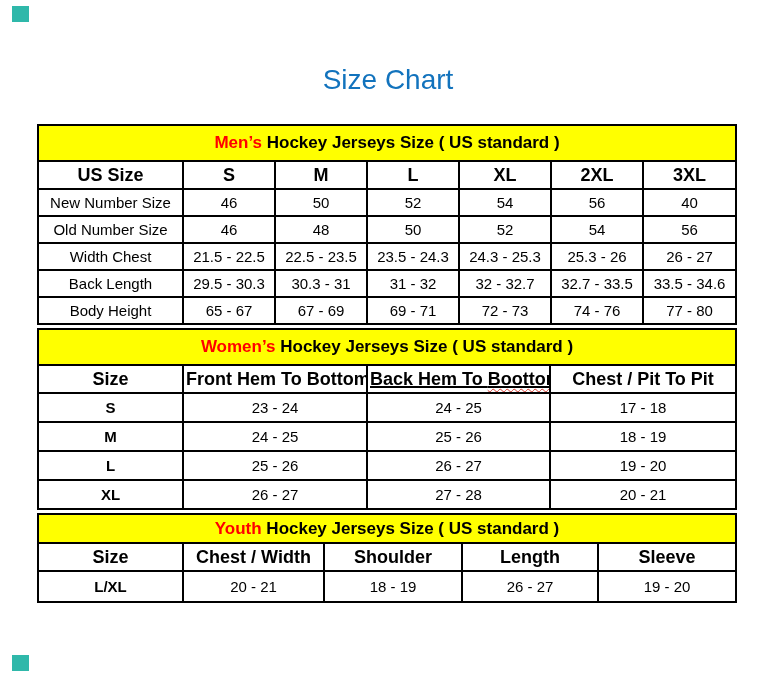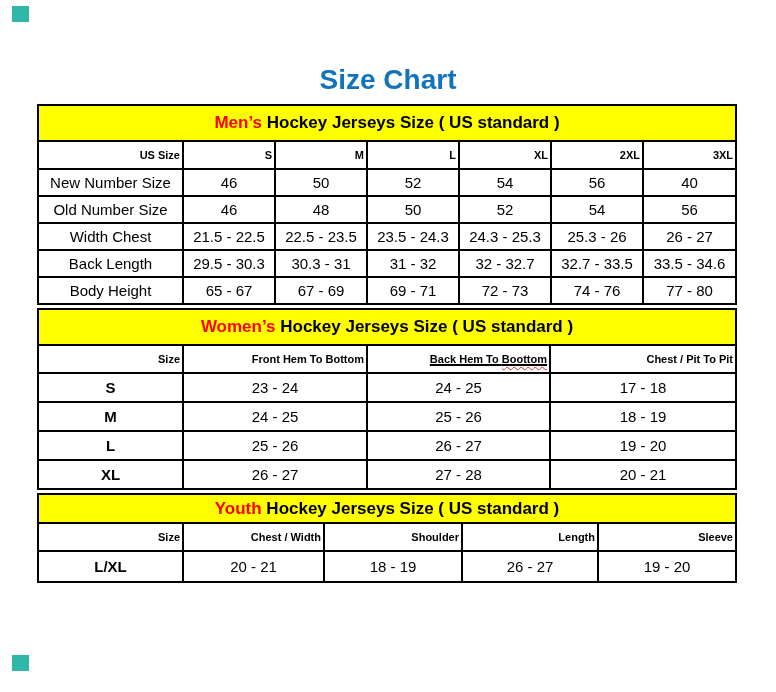--- a/index.html
+++ b/index.html
@@ -14,24 +14,24 @@
   .marker {
     position: absolute;
     width: 17px; height: 16px;
     background: #2fb8aa;
   }
   .marker.top { left: 12px; top: 6px; }
   .marker.bottom { left: 12px; top: 655px; }
   h1.page-title {
     margin: 0;
     padding-top: 64px;
-    padding-bottom: 8px;
+    padding-bottom: 28px;
     text-align: center;
     font-size: 28px;
-    font-weight: bold;
+    font-weight: normal;
     color: #1273bd;
     letter-spacing: 0px;
   }
   .chart-wrap { width: 698px; margin-left: 37px; }
   table.size-table {
     border-collapse: collapse;
     table-layout: fixed;
     width: 698px;
     margin-top: 3px;
   }
@@ -44,21 +44,21 @@
     overflow: hidden;
     white-space: nowrap;
   }
   tr.band td {
     background: #ffff00;
     font-weight: bold;
     font-size: 17px;
     height: 34px;
   }
   tr.band .accent { color: #ff0000; margin-top: 24px; }
-  tr.hdr th { font-weight: bold; font-size: 11px; height: 26px; text-align: right; }
+  tr.hdr th { font-weight: bold; font-size: 18px; height: 26px; }
   tr.data td { font-size: 15px; font-weight: normal; height: 26px; }
   #mens-table tr.data td { height: 25px; }
   #womens-table tr.data td { height: 27px; }
   #youth-table tr.data td { height: 29px; }
   td.row-label { font-size: 15px; margin-top: 19px; }
   td.row-label.bold, #womens-table td.row-label, #youth-table td.row-label { font-weight: bold; }
   .underlined-phrase {
     text-decoration: underline;
     text-decoration-color: #000000;
     text-decoration-thickness: 1.5px;

